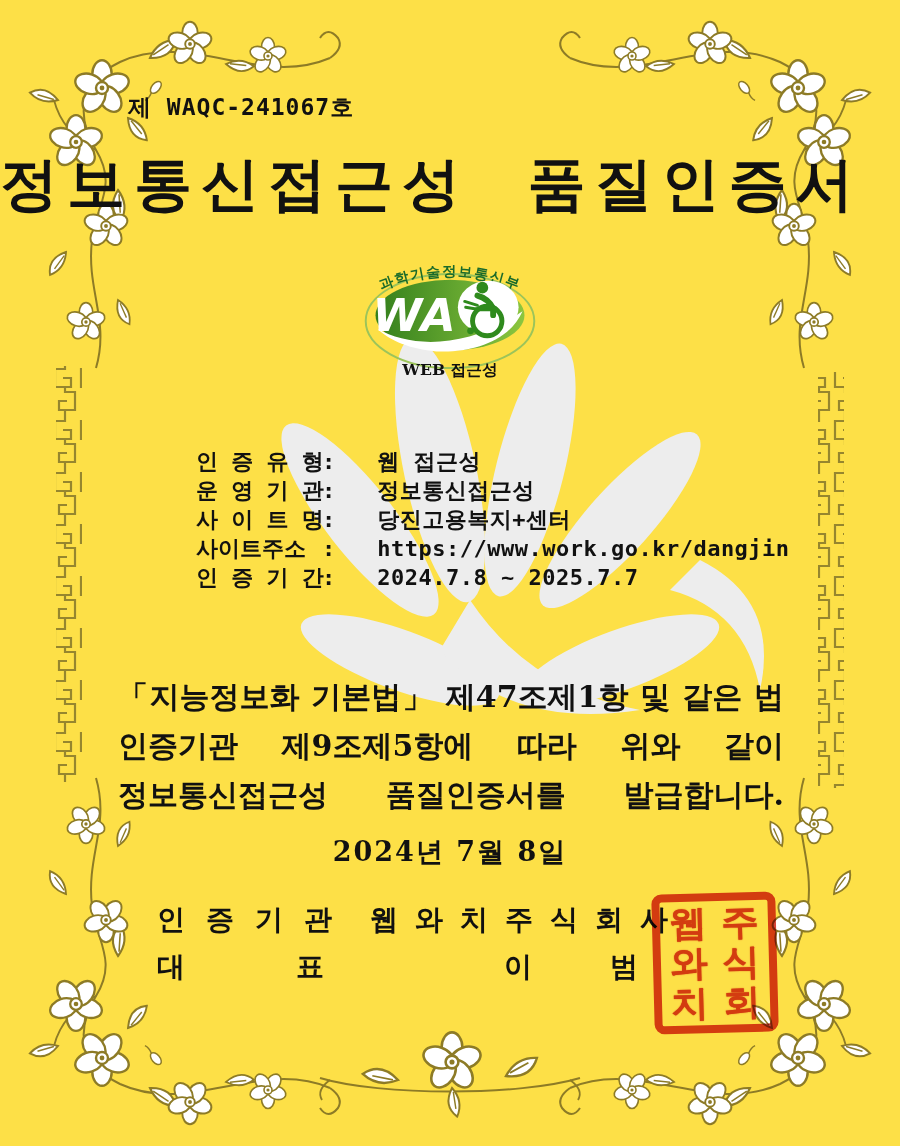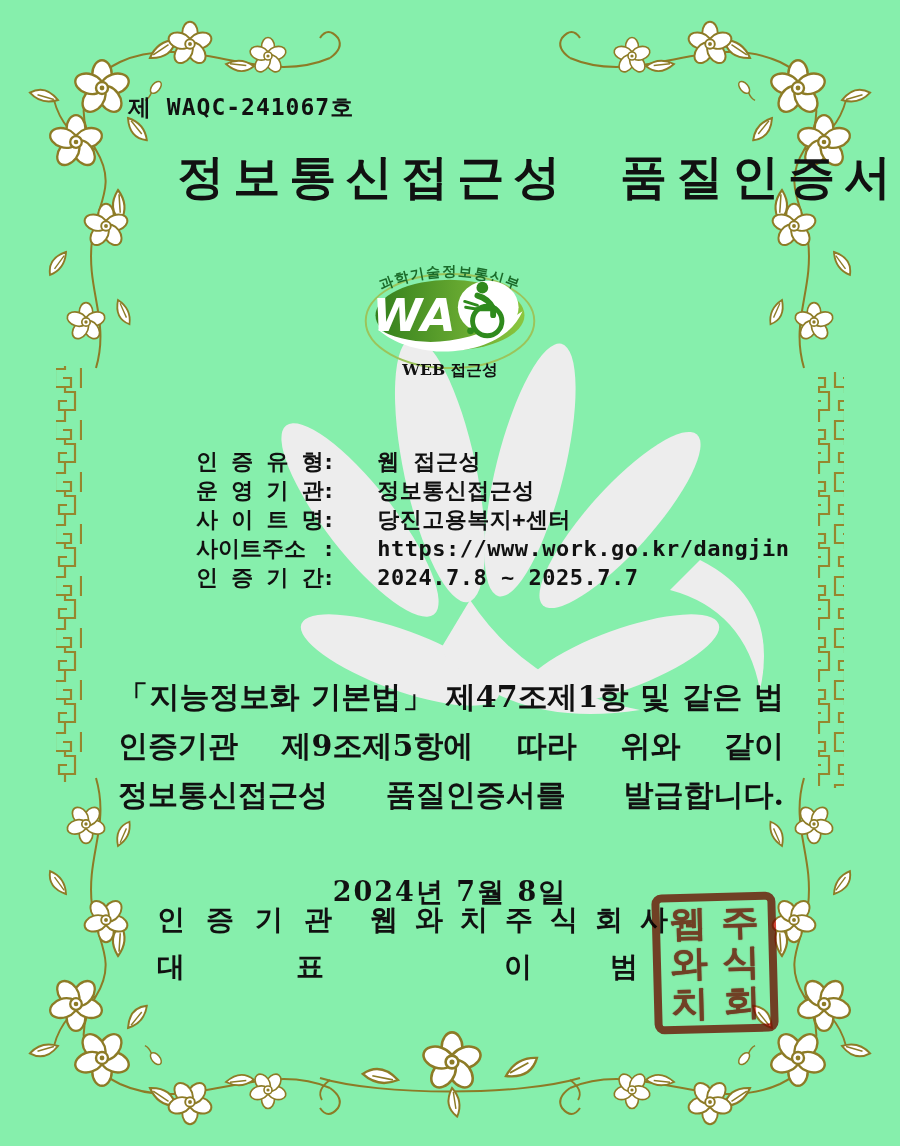--- a/index.html
+++ b/index.html
@@ -1,35 +1,35 @@
 <!DOCTYPE html>
 <html><head>
 <meta charset="utf-8">
 <style>
   html,body{margin:0;padding:0;background:#fff;}
-  .page{position:relative;width:900px;height:1146px;background:#86efac;overflow:hidden;
+  .page{position:relative;width:900px;height:1146px;background:#fde047;overflow:hidden;
         font-family:"DejaVu Serif","Liberation Serif",serif;color:#111;}
   svg{display:block;}
   .layer{position:absolute;left:0;top:0;}
   
   .cert-number{position:absolute;left:128px;top:92px;font-size:23px;font-weight:bold;
                font-family:"DejaVu Sans Mono","Liberation Mono",monospace;letter-spacing:1px;}
-  .title{position:absolute;left:0;top:146px;width:100%;text-align:right;font-size:47px;
+  .title{position:absolute;left:0;top:146px;width:100%;text-align:left;font-size:58px;
          font-weight:bold;letter-spacing:9px;white-space:pre;}
   .logo-wrap{position:absolute;left:352px;top:258px;width:196px;height:128px;}
   .details{position:absolute;left:196px;top:447px;font-size:22px;font-weight:600;
            font-family:"DejaVu Sans Mono","Liberation Mono",monospace;}
   .details .row{height:29px;line-height:29px;white-space:nowrap;}
   .details .lbl{display:inline-block;width:118px;text-align:justify;text-align-last:justify;}
   .details .colon{display:inline-block;margin-left:8px;}
   .details .val{display:inline-block;margin-left:42px;letter-spacing:.5px;}
   .body-text{position:absolute;left:118px;top:640px;width:666px;font-size:30px;font-weight:bold;margin-top:32px;}
   .body-text .line{line-height:49px;text-align:justify;text-align-last:justify;}
   .issue-date{position:absolute;left:0;top:834px;width:100%;text-align:center;
-              font-size:27px;font-weight:bold;letter-spacing:2px;margin-top:40px;}
+              font-size:27px;font-weight:bold;letter-spacing:2px;}
   .sig{position:absolute;font-size:28px;font-weight:bold;white-space:nowrap;z-index:3;}
   .sig-org-label{left:157px;top:901px;letter-spacing:21px;}
   .sig-org-name{left:370px;top:901px;letter-spacing:17px;}
   .sig-dae{left:157px;top:948px;}
   .sig-pyo{left:296px;top:948px;}
   .sig-lee{left:504px;top:948px;}
   .sig-beom{left:610px;top:948px;}
   
   .seal{position:absolute;left:653px;top:893px;width:104px;height:120px;
         border:8px solid #d33a2c;border-radius:10px;z-index:4;

